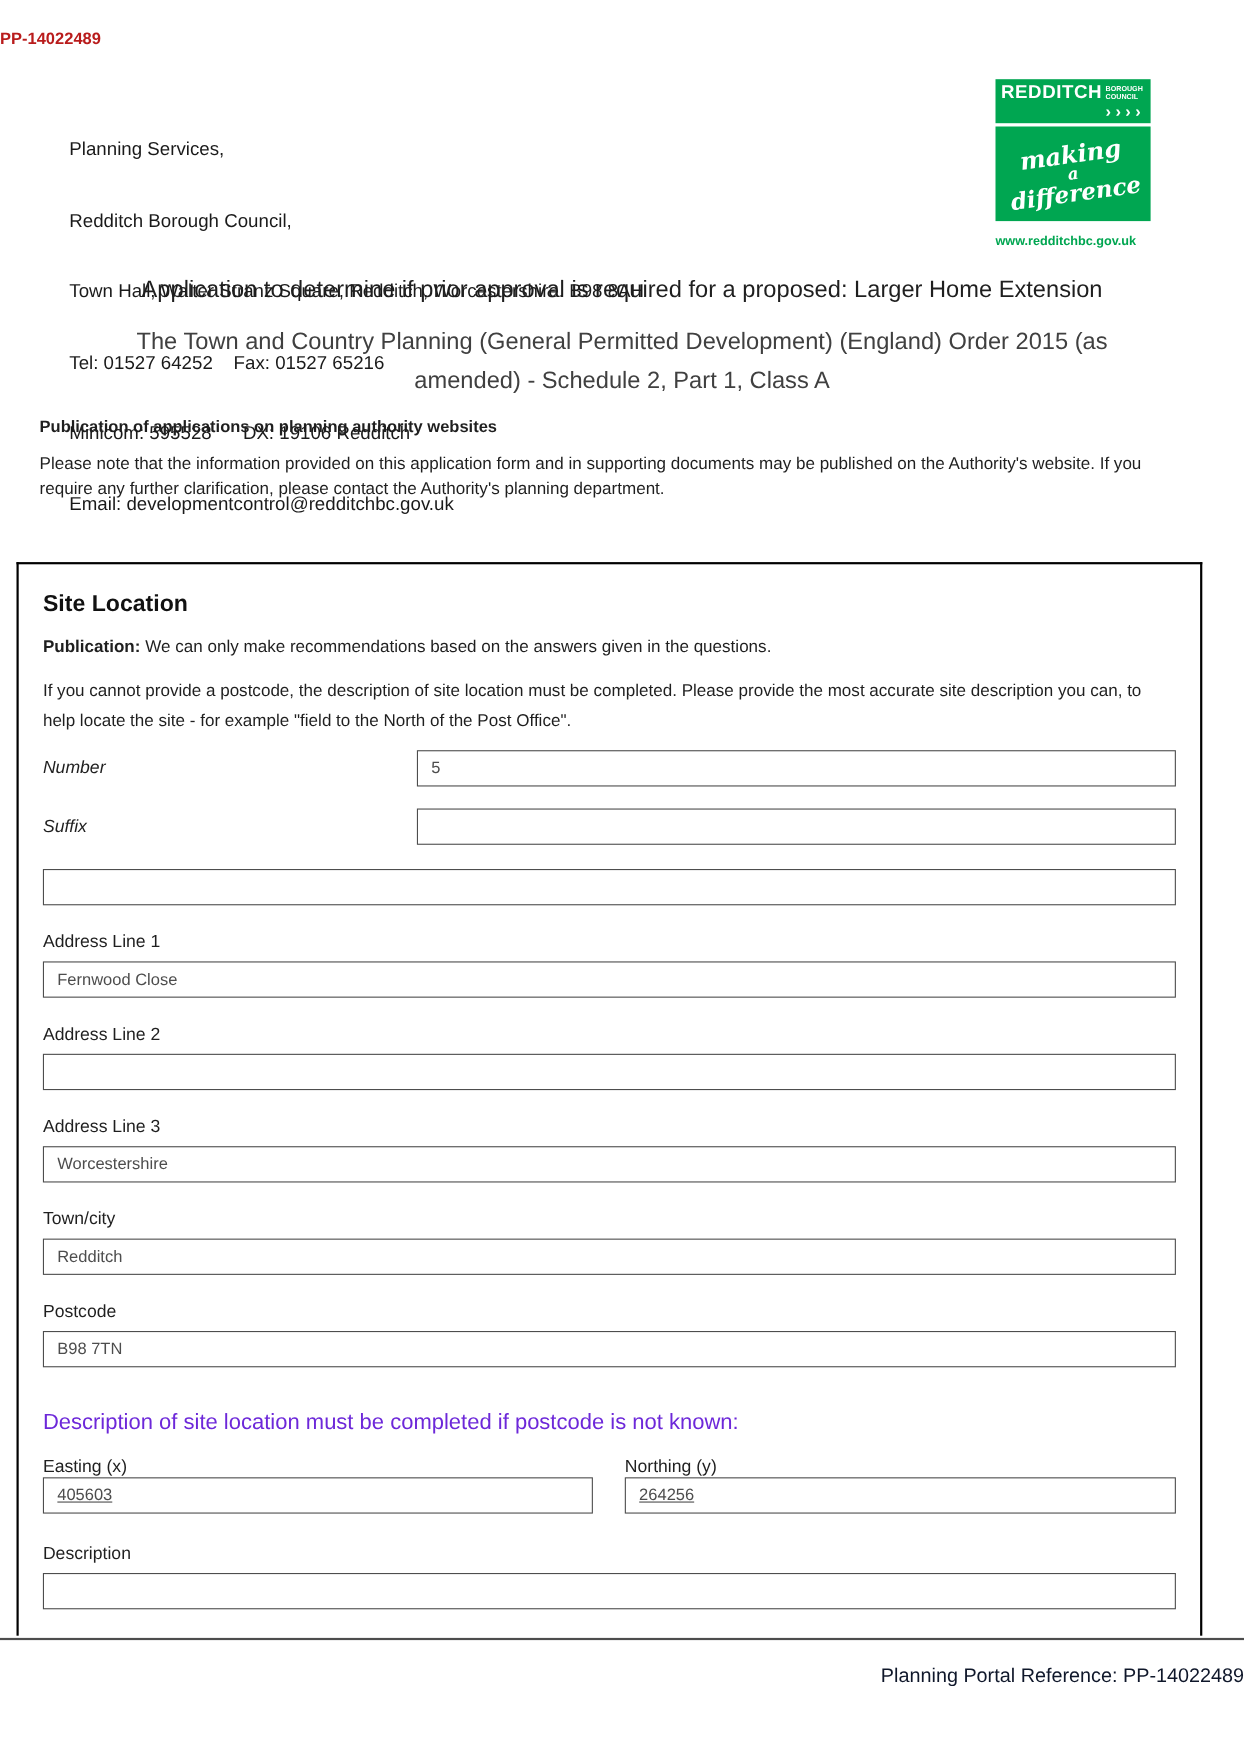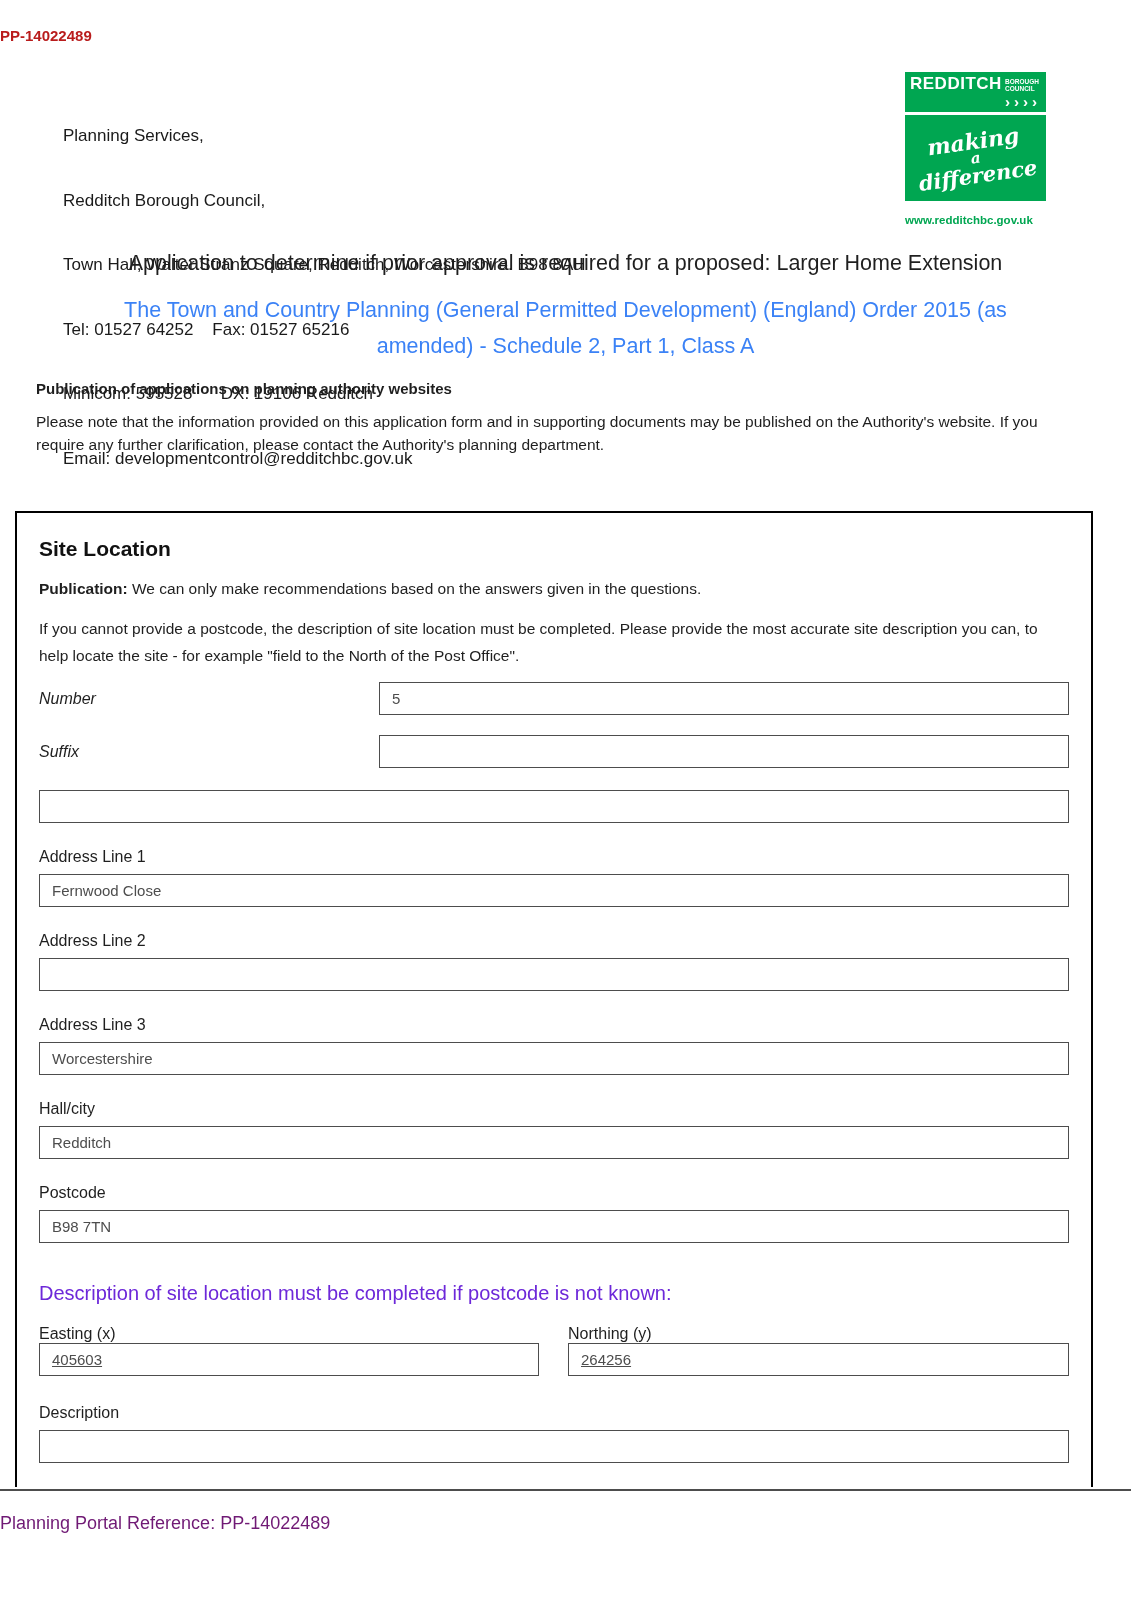--- a/index.html
+++ b/index.html
@@ -20,21 +20,21 @@
   .banner-chevrons{color:#fff;font-size:15px;font-weight:bold;letter-spacing:4px;text-align:right;line-height:17px;}
   .logo-square{background:#00A651;margin-top:3px;height:86px;display:flex;align-items:center;justify-content:center;overflow:hidden;}
   .tagline{transform:rotate(-8deg);text-align:center;color:#fff;
            font-family:"DejaVu Serif",serif;font-style:italic;font-weight:bold;}
   .tag-1{font-size:22px;line-height:22px;}
   .tag-a{font-size:15px;line-height:13px;}
   .tag-2{font-size:21px;line-height:22px;}
   .logo-site{color:#00A651;font-size:11.5px;font-weight:bold;text-align:left;margin-top:13px;}
 
   .title-main{margin-top:14px;text-align:center;font-size:21.5px;line-height:30px;color:#1f1f1f;}
-  .title-sub{margin:14px auto 0;max-width:980px;text-align:center;font-size:21.5px;line-height:36px;color:#3b82f6;}
+  .title-sub{margin:14px auto 0;max-width:980px;text-align:center;font-size:21.5px;line-height:36px;color:#404040;}
 
   .pub-heading{margin:16px 36px 0;font-size:15px;font-weight:bold;}
   .pub-body{margin:13px 36px 0;font-size:15.5px;line-height:23px;max-width:1045px;}
 
   .site-box{margin:55px 38px 0 15px;border:2px solid #000;border-bottom:none;height:976px;
             padding:24px 22px 0;box-sizing:border-box;overflow:hidden;}
   .site-box h2{margin:0;font-size:21px;line-height:24px;font-weight:bold;color:#111;}
   .disclaimer{margin:18px 0 0;font-size:15.5px;line-height:20px;}
   .disclaimer .b{font-weight:bold;}
   .intro{margin:16px 0 0;font-size:15.5px;line-height:27px;}
@@ -53,21 +53,21 @@
   .field-property{margin-top:22px;}
 
   .desc-heading{margin:38px 0 0;font-size:20px;line-height:24px;color:#6d28d9;}
   .coords{display:flex;margin-top:20px;}
   .coord-left{flex:0 0 500px;}
   .coord-right{flex:1;margin-left:29px;}
   .coords .text-input{margin-top:0;text-decoration:underline;}
   .field-desc{margin-top:28px;}
 
   .footer{position:absolute;left:0;top:1489px;width:100%;height:111px;background:#fff;border-top:2px solid #4d4d4d;}
-  .footer-text{margin-top:22px;text-align:left;font-size:18px;color:#701a75;}
+  .footer-text{margin-top:22px;text-align:right;font-size:18px;color:#0f172a;}
 </style>
 </head>
 <body>
 
 <div class="page">
 
   <div class="top-ref">PP-14022489</div>
 
   <div class="header-row">
     <div class="address">
@@ -134,21 +134,21 @@
       <div class="lbl">Address Line 2</div>
       <input type="text" class="text-input" value="" style="">
     </div>
 
     <div class="field">
       <div class="lbl">Address Line 3</div>
       <input type="text" class="text-input" value="Worcestershire" style="">
     </div>
 
     <div class="field">
-      <div class="lbl">Hall/city</div>
+      <div class="lbl">Town/city</div>
       <input type="text" class="text-input" value="Redditch" style="">
     </div>
 
     <div class="field">
       <div class="lbl">Postcode</div>
       <input type="text" class="text-input" value="B98 7TN" style="">
     </div>
 
     <div class="desc-heading">Description of site location must be completed if postcode is not known:</div>
 

